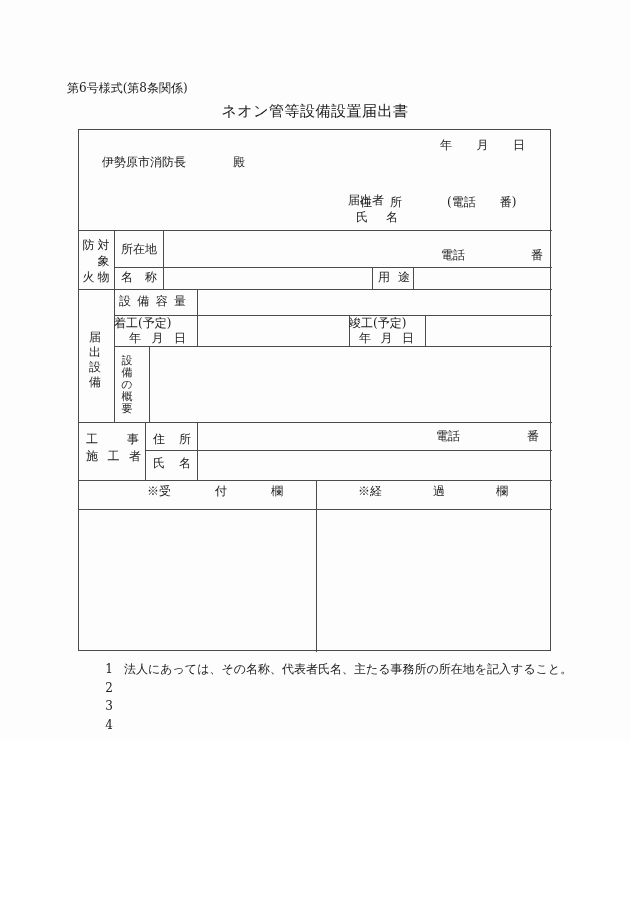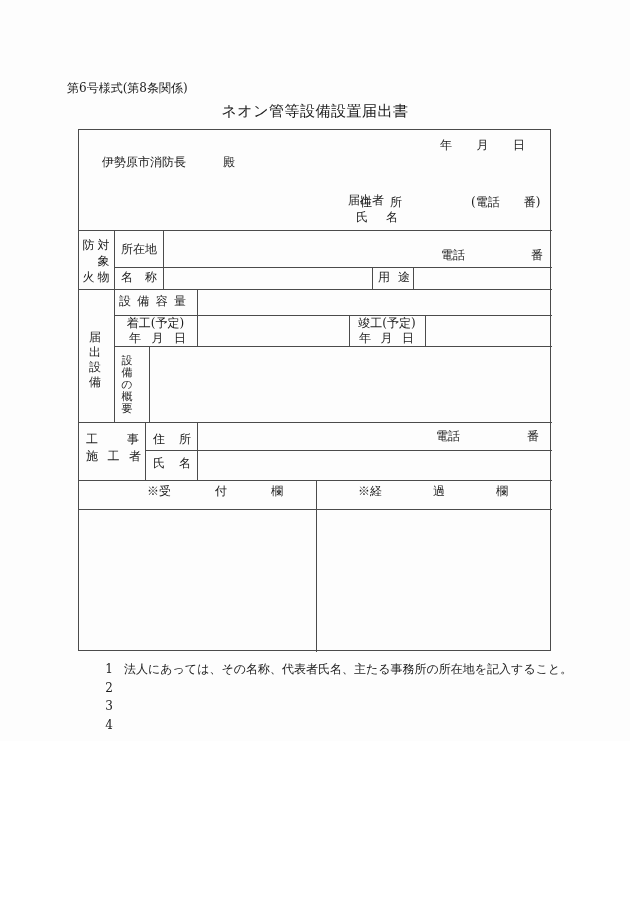--- a/index.html
+++ b/index.html
@@ -18,23 +18,23 @@
   .tbl {
     position:absolute; left:78px; top:129px; width:473px; height:522px;
     border:1px solid #4b4b4b;
   }
   .hl { position:absolute; height:1px; background:#4b4b4b; }
   .vl { position:absolute; width:1px; background:#4b4b4b; }
   .lbl { position:absolute; line-height:13px; white-space:nowrap; font-size:12px; }
   .spread  { display:flex; justify-content:space-between; }
   .vspread { display:flex; flex-direction:column; justify-content:space-between; align-items:center; line-height:12px; }
   .vspread span { display:block; }
-  .center { text-align:center; }
+  .center { }
   .cell { position:absolute; }
-  .addr-row { display:flex; gap:37px; }
+  .addr-row { display:flex; gap:47px; }
   .notes { position:absolute; left:90px; top:660px; font-size:12px; line-height:18.7px; width:480px; }
   .note-item { display:flex; margin-left:14px; white-space:nowrap; }
   .note-num  { width:9px; margin-right:11px; text-align:right; flex:none; }
   .small-v { font-size:11px; }
 </style>
 </head>
 <body>
 
 <div class="page">
 
@@ -72,21 +72,21 @@
       </div>
     <div class="lbl addr-row" style="left:23px;top:26px">
       <span>伊勢原市消防長</span>
       <span>殿</span>
     </div>
     <div class="lbl" style="left:269px;top:64px">届出者</div>
     <div class="lbl spread" style="left:281px;top:66px;width:42px">
         <span>住</span>
         <span>所</span>
       </div>
-    <div class="lbl" style="left:392px;top:66px">(電話　　番)</div>
+    <div class="lbl" style="left:368px;top:66px">(電話　　番)</div>
     <div class="lbl spread" style="left:277px;top:81px;width:42px">
         <span>氏</span>
         <span>名</span>
       </div>
 
     <div class="cell" style="left:3px;top:109px;width:28px;height:44px;display:flex;justify-content:space-between">
       <div class="vspread" style="height:44px;width:13px">
           <span>防</span>
           <span>火</span>
         </div>

